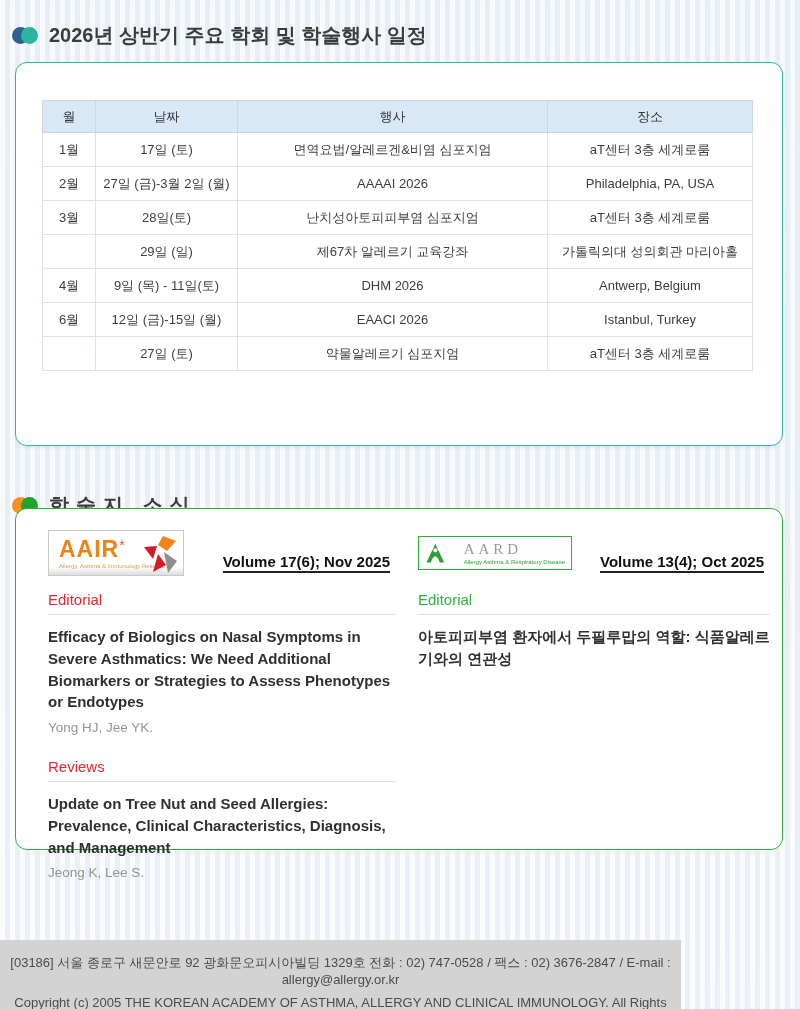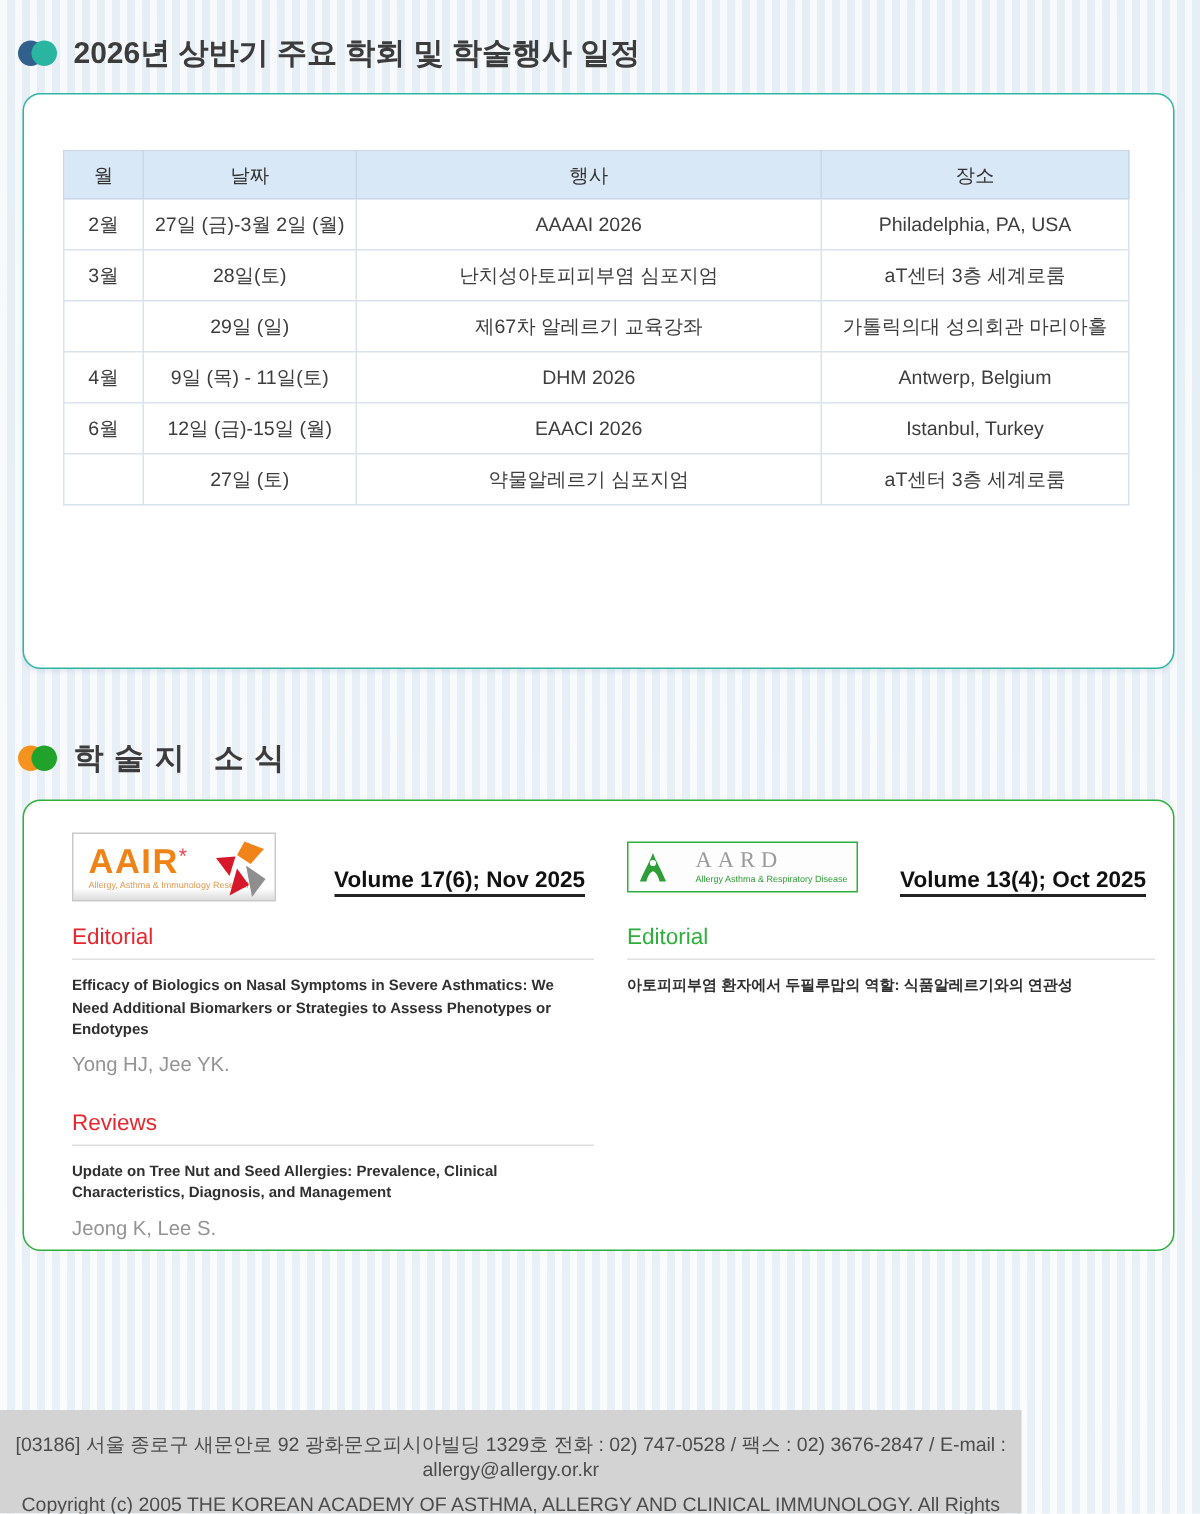--- a/index.html
+++ b/index.html
@@ -33,21 +33,21 @@
   
   .card { position:absolute; left:15px; width:768px; background:#fff; border-radius:12px; }
   #card-schedule { top:62px; height:384px; border:1px solid #2cb6a3; box-shadow:0 2px 3px rgba(120,150,170,.15); }
   table.schedule { border-collapse:collapse; margin:37px 0 0 26px; width:710px; table-layout:fixed; font-size:13px; }
   table.schedule th, table.schedule td { border:1px solid #d9e3ee; text-align:center; vertical-align:middle; padding:0 4px; }
   table.schedule th { background:#d9e8f6; height:32px; font-weight:400; color:#333; border-color:#c9d8e8; }
   table.schedule td { height:34px; color:#3d3d3d; background:#fff; }
   col.c-month { width:53px; } col.c-date { width:142px; } col.c-event { width:310px; } col.c-venue { width:205px; }
 
   
-  #card-journals { top:533px; height:301px; border:1px solid #2faf3c; }
+  #card-journals { top:508px; height:342px; border:1px solid #2faf3c; }
   .jcol { position:absolute; top:20px; }
   #jcol-left  { left:32px;  width:348px; }
   #jcol-right { left:402px; width:352px; }
   .logo-row { height:48px; display:flex; align-items:center; justify-content:space-between; margin-bottom:14px; }
   .volume { font-size:15px; font-weight:700; color:#111; border-bottom:2px solid #222; padding-bottom:1px; margin-right:6px; cursor:pointer;margin-top:20px; }
 
   
   .aair-box { width:136px; height:46px; border:1px solid #c9c9c9; background:linear-gradient(#fff 0 82%, #dcdcdc); position:relative; display:flex; align-items:center; padding-left:10px; cursor:pointer; }
   .aair-text { line-height:1; }
   .aair-acronym { font-size:23px; font-weight:700; color:#ef8315; letter-spacing:1px; }
@@ -60,21 +60,21 @@
   .aard-text { line-height:1; }
   .aard-acronym { font-family:"Liberation Serif","DejaVu Serif",serif; font-size:15px; color:#9a9a9a; letter-spacing:4px; }
   .aard-tagline { font-size:6px; color:#2e9e36; white-space:nowrap; margin-top:2px; }
 
   
   .article { margin-bottom:23px; }
   .cat { font-size:15px; margin-bottom:6px; }
   #jcol-left  .cat { color:#e8262d; }
   #jcol-right .cat { color:#2faf3c; }
   .rule { border:none; border-top:1px solid #e0e0e0; margin:0 0 11px 0; }
-  .atitle { font-size:10px; font-weight:700; color:#303030; line-height:1.45; margin-bottom:7px; cursor:pointer; }
+  .atitle { font-size:15px; font-weight:700; color:#303030; line-height:1.45; margin-bottom:7px; cursor:pointer; }
   .authors { font-size:13.5px; color:#949494; }
 
   
   footer { position:absolute; left:0; top:940px; width:681px; height:69px; background:#d3d3d3; text-align:center; padding-top:14px; }
   footer p { font-size:13px; color:#4c4c4c; }
   footer p + p { margin-top:8px; }
 </style>
 </head>
 <body>
 
@@ -96,20 +96,26 @@
       </colgroup>
     <thead>
       <tr>
         <th>월</th>
         <th>날짜</th>
         <th>행사</th>
         <th>장소</th>
       </tr>
     </thead>
     <tbody>
+      <tr>
+        <td>1월</td>
+        <td>17일 (토)</td>
+        <td>면역요법/알레르겐&amp;비염 심포지엄</td>
+        <td>aT센터 3층 세계로룸</td>
+      </tr>
       <tr>
         <td>2월</td>
         <td>27일 (금)-3월 2일 (월)</td>
         <td>AAAAI 2026</td>
         <td>Philadelphia, PA, USA</td>
       </tr>
       <tr>
         <td>3월</td>
         <td>28일(토)</td>
         <td>난치성아토피피부염 심포지엄</td>

